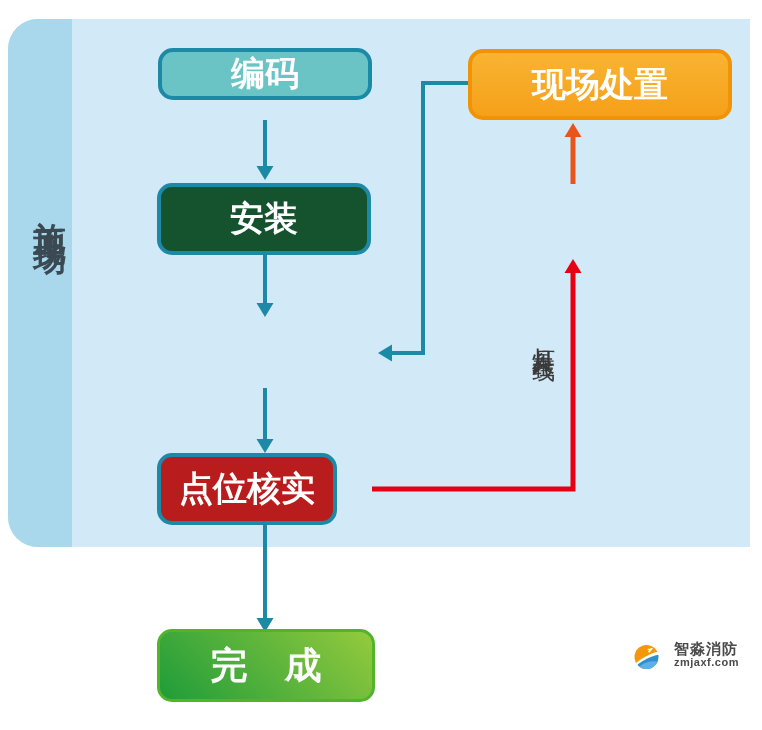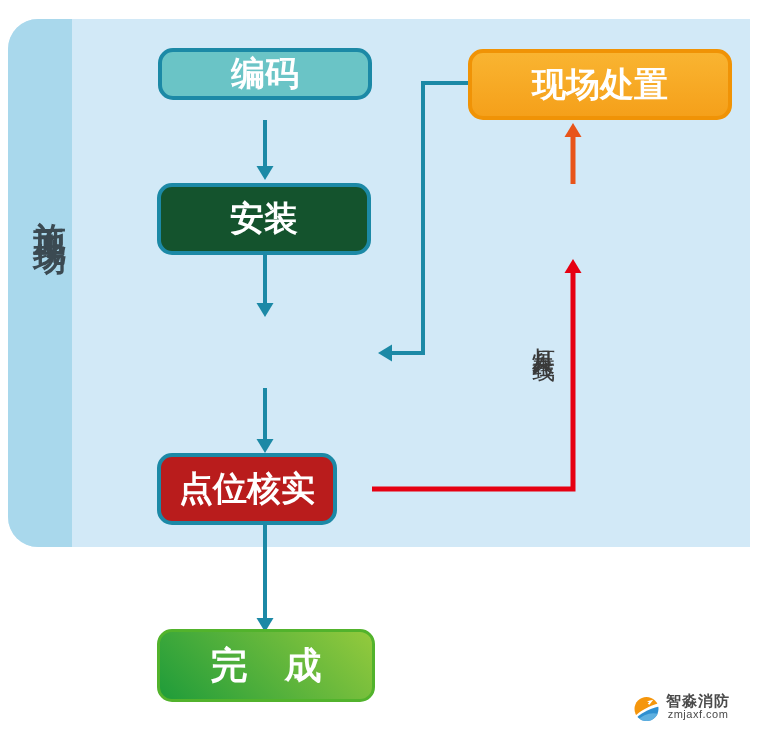--- a/index.html
+++ b/index.html
@@ -52,27 +52,27 @@
     position: absolute; color: #3a3a3a; font-size: 23px; font-weight: 500;
   }
   #label-online  { left: 281px; top: 567px; letter-spacing: 2px; }
   #label-offline {
     left: 529px; top: 329px;
     writing-mode: vertical-rl; text-orientation: upright;
     letter-spacing: 3px;
   }
 
   .logo {
-    position: absolute; left: 634px; top: 692px;
-    display: flex; align-items: center; gap: 7px;
+    position: absolute; left: 634px; top: 640px;
+    display: flex; align-items: center; gap: 15px;
   }
   .logo-icon { width: 25px; height: 26px; margin-top: 4px; }
   .logo-text { display: flex; flex-direction: column; line-height: 1.05; }
   .logo-brand  { font-size: 15px; font-weight: bold; color: #4a4a4a; letter-spacing: 1px; }
-  .logo-domain { font-size: 11px; font-weight: normal; color: #4a4a4a; letter-spacing: 0.5px; text-align: center; }
+  .logo-domain { font-size: 11px; font-weight: bold; color: #4a4a4a; letter-spacing: 0.5px; }
 </style>
 </head>
 <body>
 
 <div class="stage">
 
   <div class="panel"></div>
   <div class="strip"></div>
   <div class="strip-label">施工现场</div>
 

